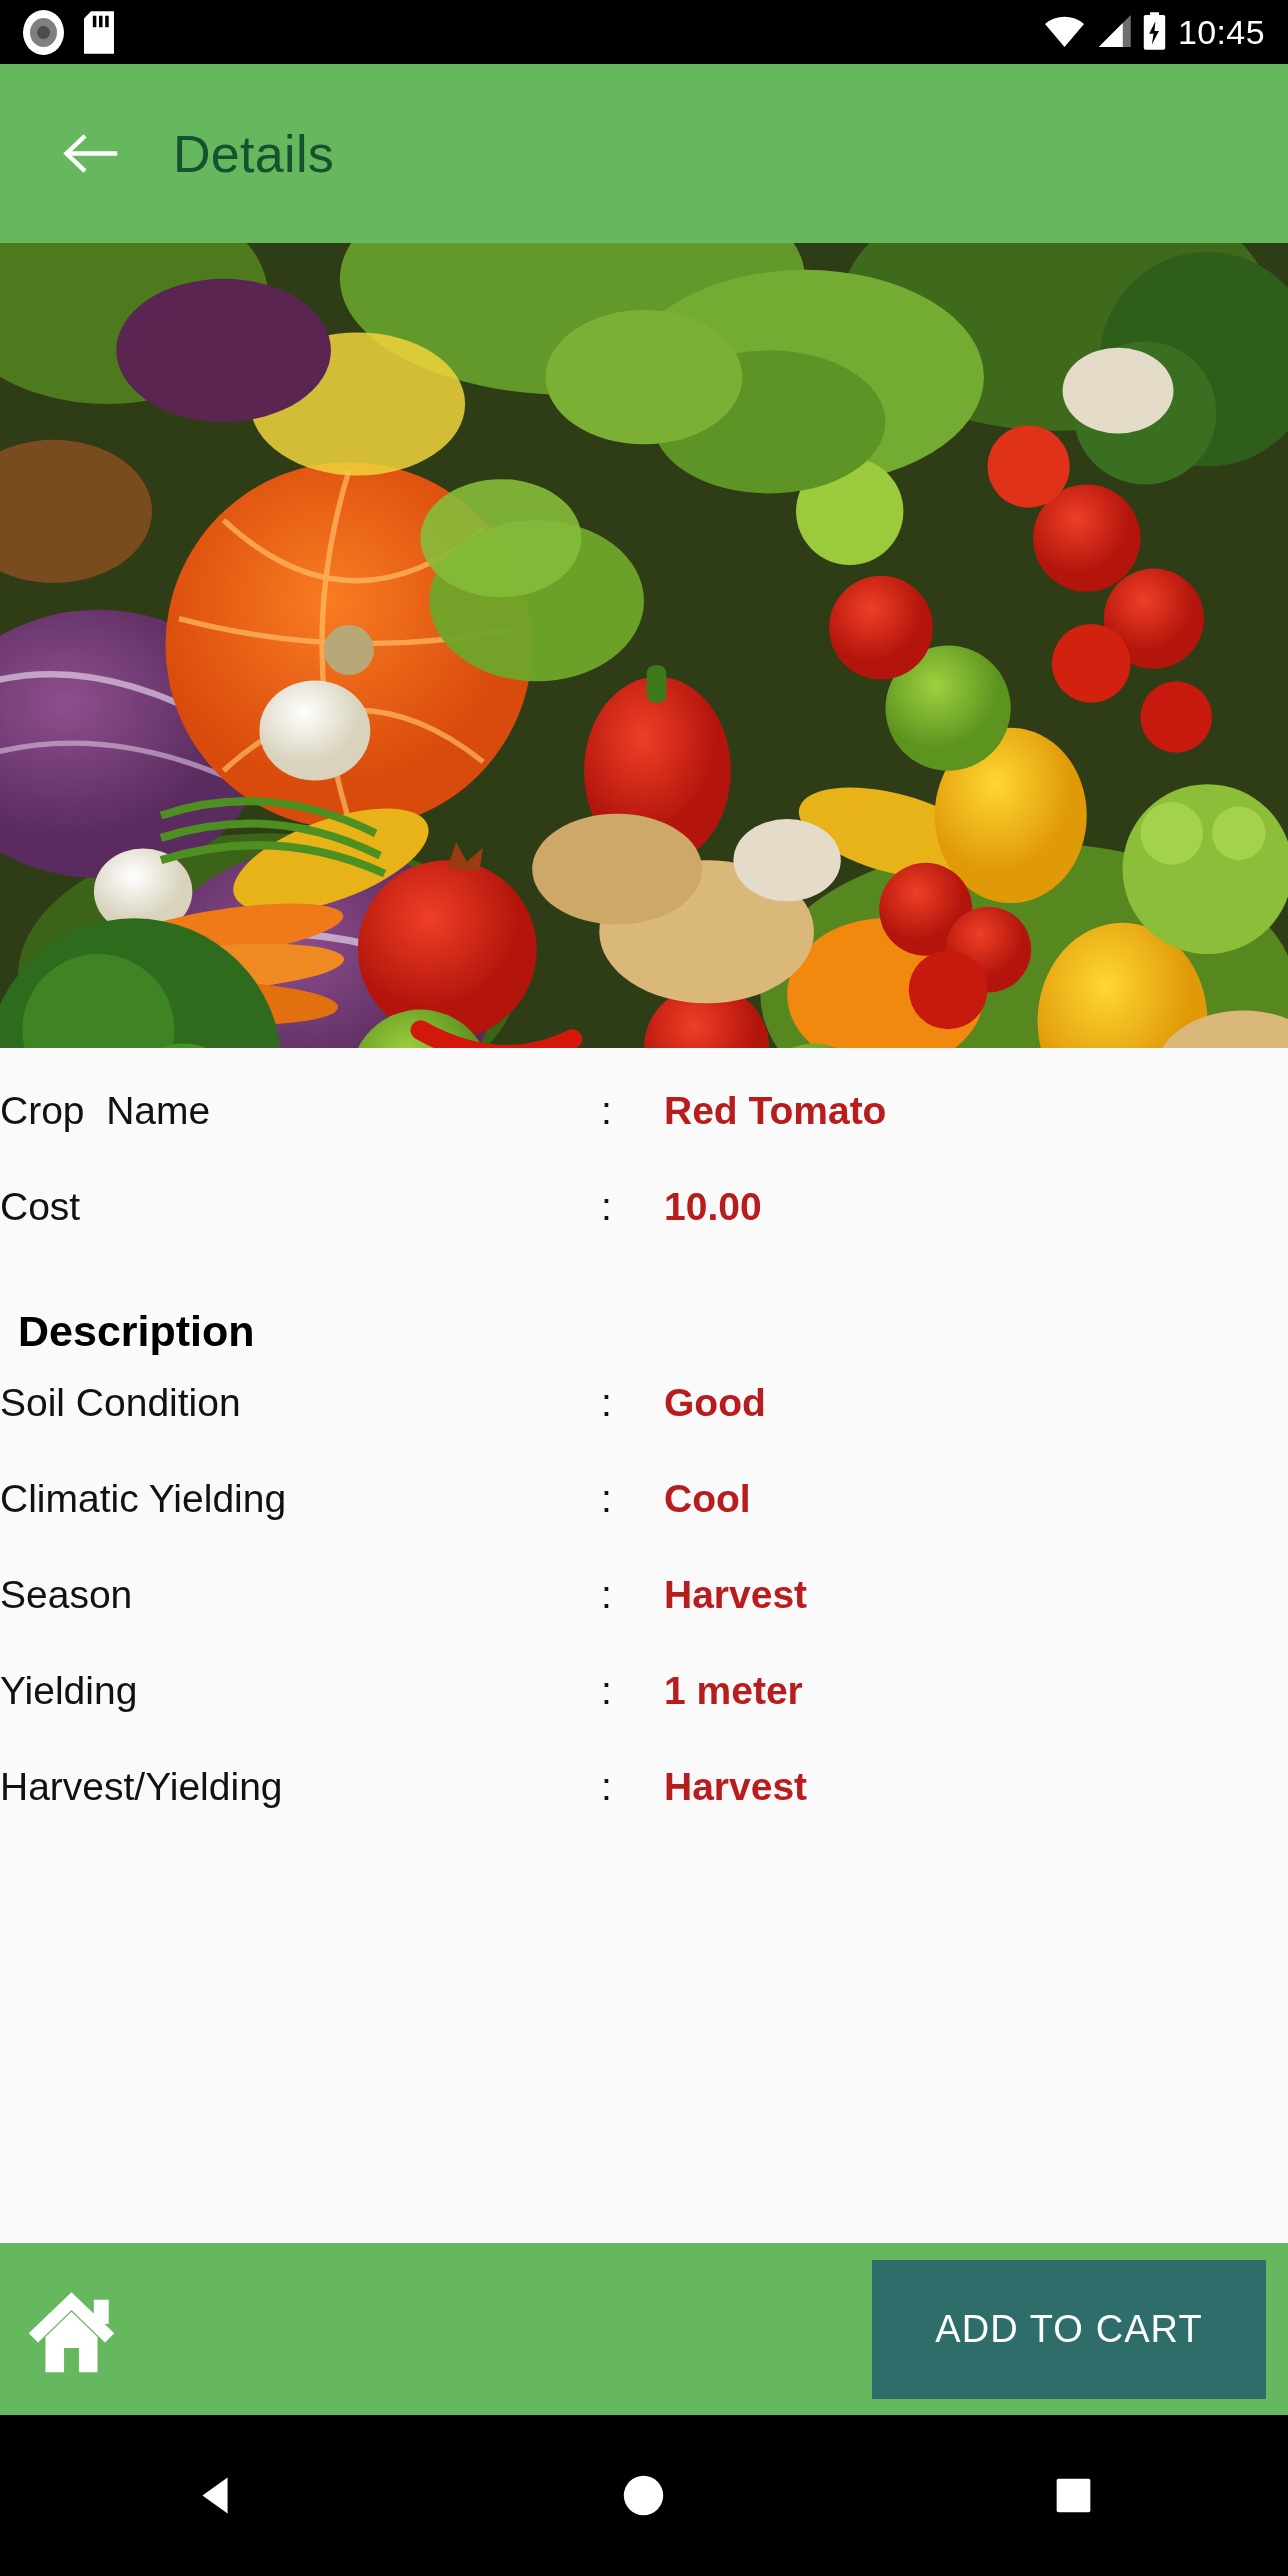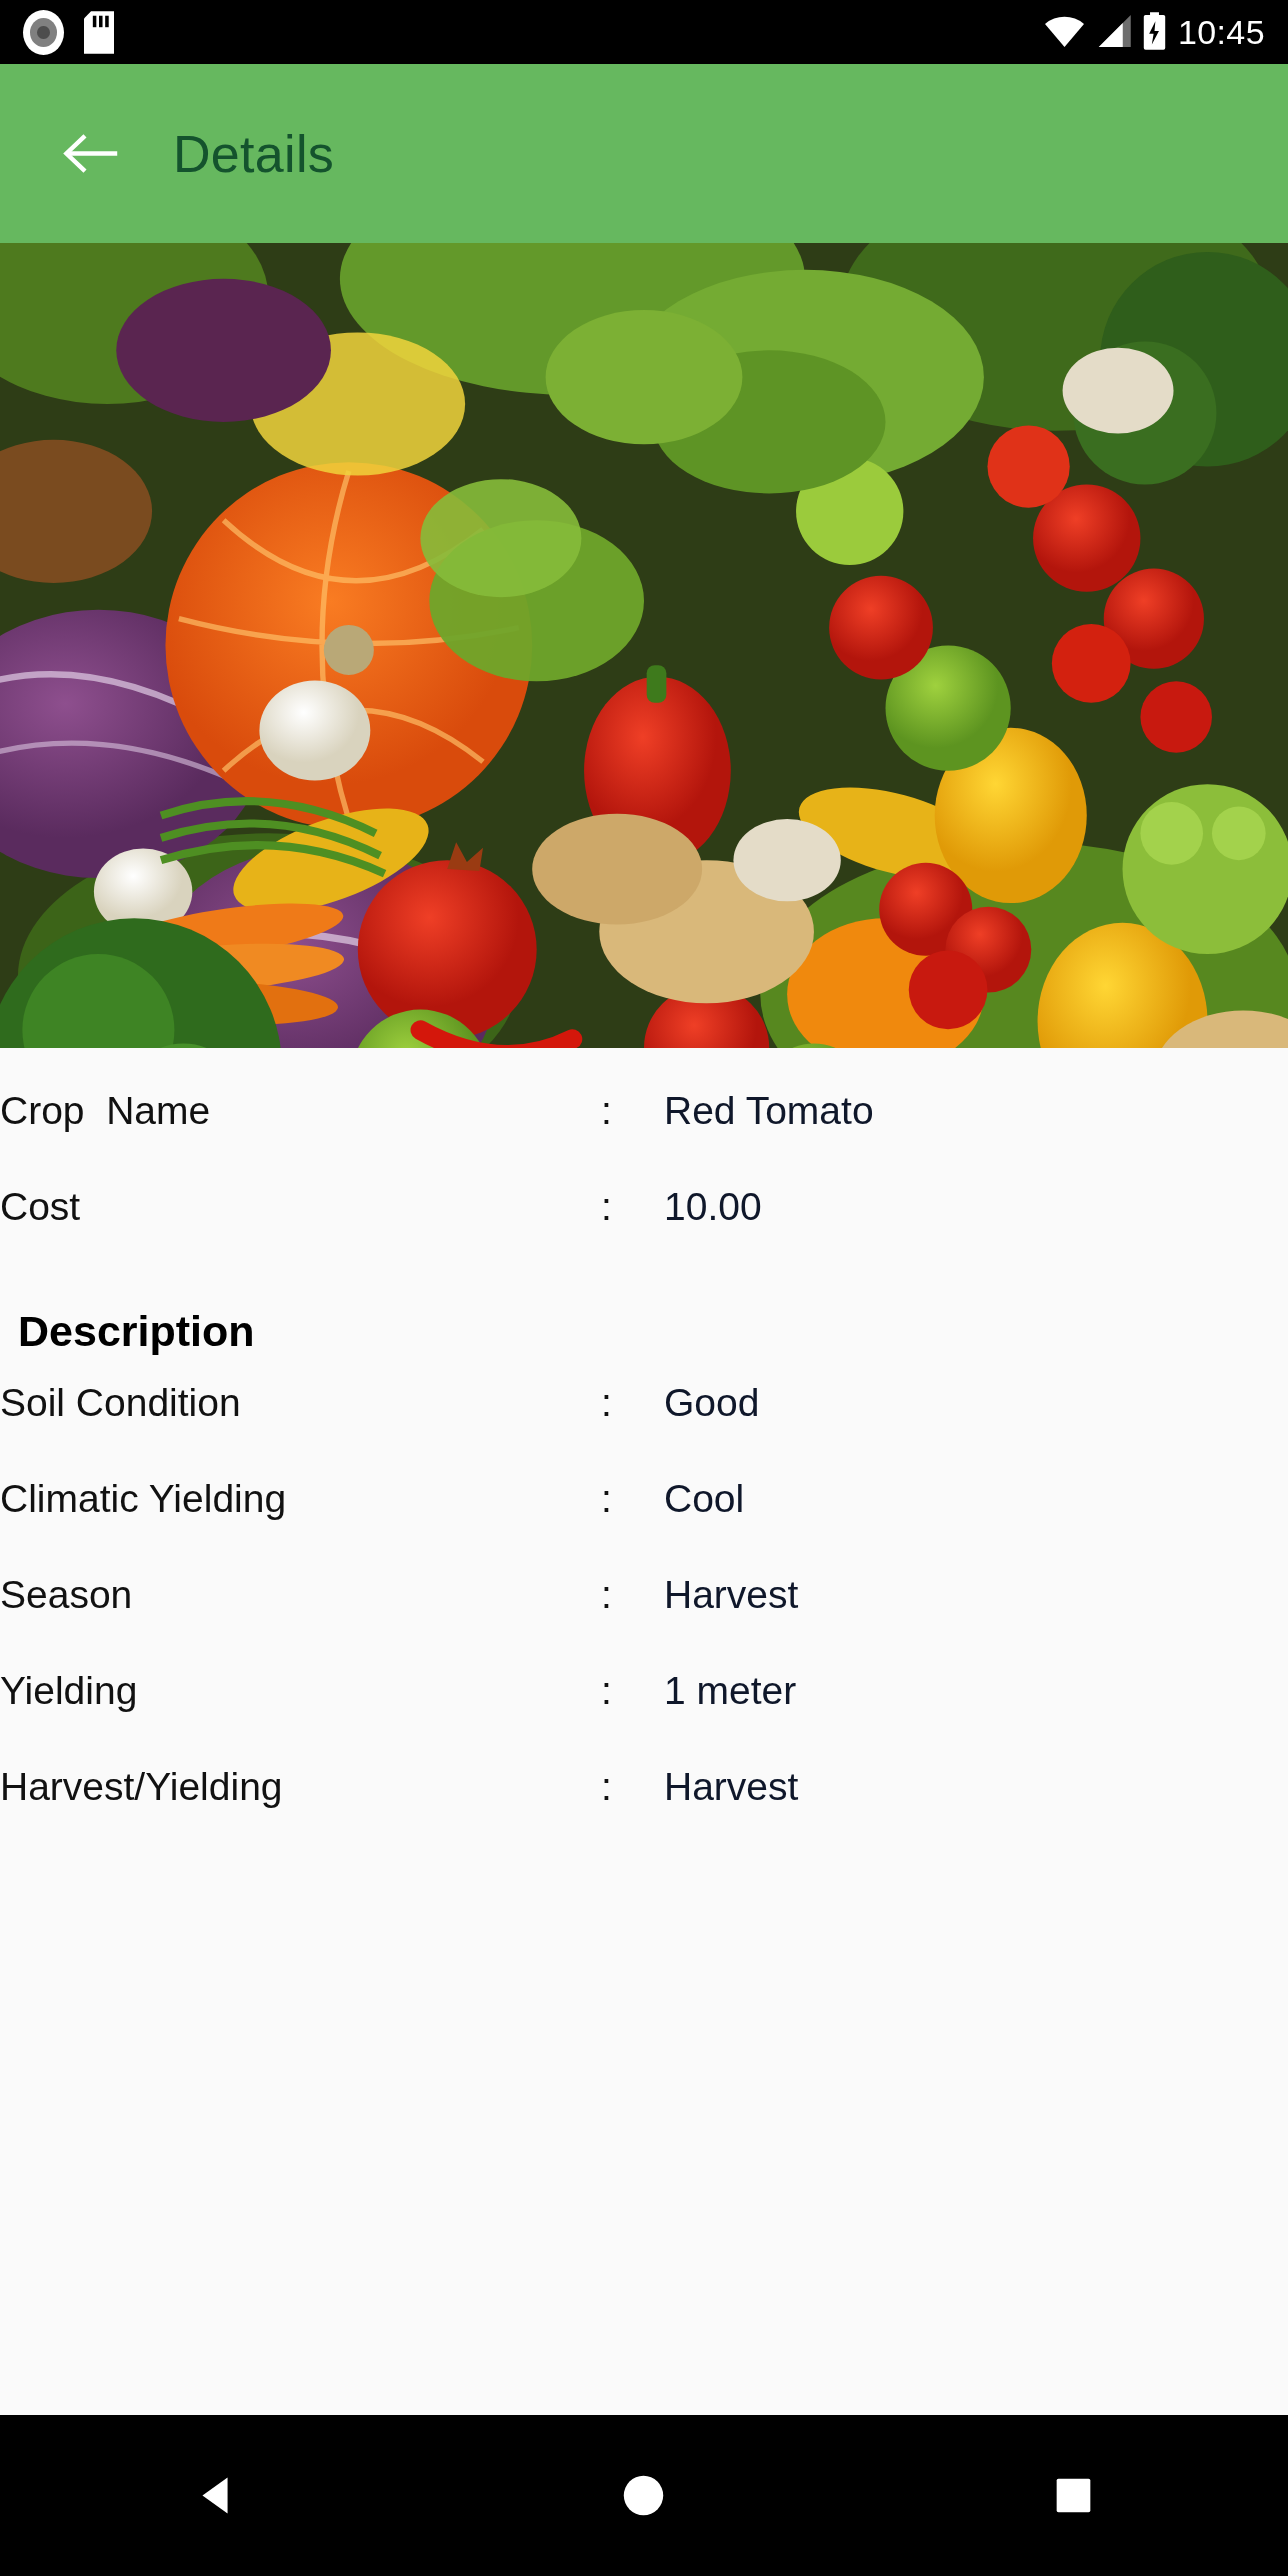--- a/index.html
+++ b/index.html
@@ -63,21 +63,21 @@
   .details {
     position: absolute; top: 1048px; left: 0; width: 1288px; height: 1195px;
     background: #FAFAFA; padding-top: 41px;
   }
   .row { display: flex; align-items: baseline; height: 96px; }
   .row .label {
     width: 601px; color: #111111; font-size: 39px; font-weight: 400;
     white-space: pre;
   }
   .row .colon { width: 63px; color: #111111; font-size: 39px; }
-  .row .value { color: #0f172a; font-size: 39px; font-weight: 400; }
+  .row .value { color: #b91c1c; font-size: 39px; font-weight: 700; }
   .section-title {
     padding-left: 18px; height: 100px; display: flex; align-items: center;
     color: #000; font-size: 43px; font-weight: 700;
   }
 
   
   .bottom-bar {
     position: absolute; top: 2243px; left: 0; width: 1288px; height: 172px;
     background: #66B85F; display: flex; align-items: center;
   }
@@ -341,20 +341,30 @@
       <span class="value">1 meter</span>
     </div>
 
     <div class="row">
       <span class="label">Harvest/Yielding</span>
       <span class="colon">:</span>
       <span class="value">Harvest</span>
     </div>
   </div>
 
+  <div class="bottom-bar">
+    <div class="home-btn">
+      <svg viewBox="0 0 100 100" width="93" height="93">
+        <path d="M50 10 L96 54 L86 64 L50 29 L14 64 L4 54 Z" fill="#ffffff"></path>
+        <path d="M22 58 L50 31 L78 58 L78 96 L58 96 L58 70 L42 70 L42 96 L22 96 Z" fill="#ffffff"></path>
+        <rect x="74" y="18" width="16" height="26" fill="#ffffff"></rect>
+      </svg>
+    </div>
+    <button class="cart-btn">ADD TO CART</button>
+  </div>
 
   <div class="nav-bar">
     <div class="nav-btn">
       <svg viewBox="0 0 40 48" width="36" height="43">
         <path d="M34 4 L34 44 L6 24 Z" fill="#ffffff"></path>
       </svg>
     </div>
     <div class="nav-btn">
       <svg viewBox="0 0 48 48" width="43" height="43">
         <circle cx="24" cy="24" r="22" fill="#ffffff"></circle>

